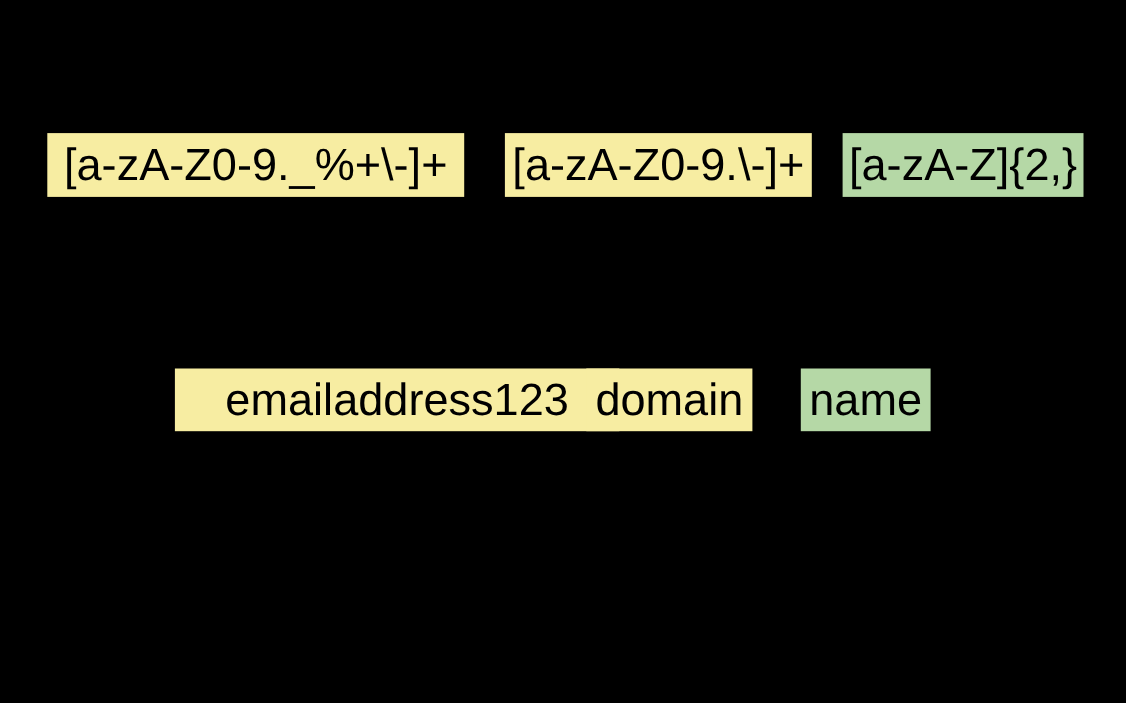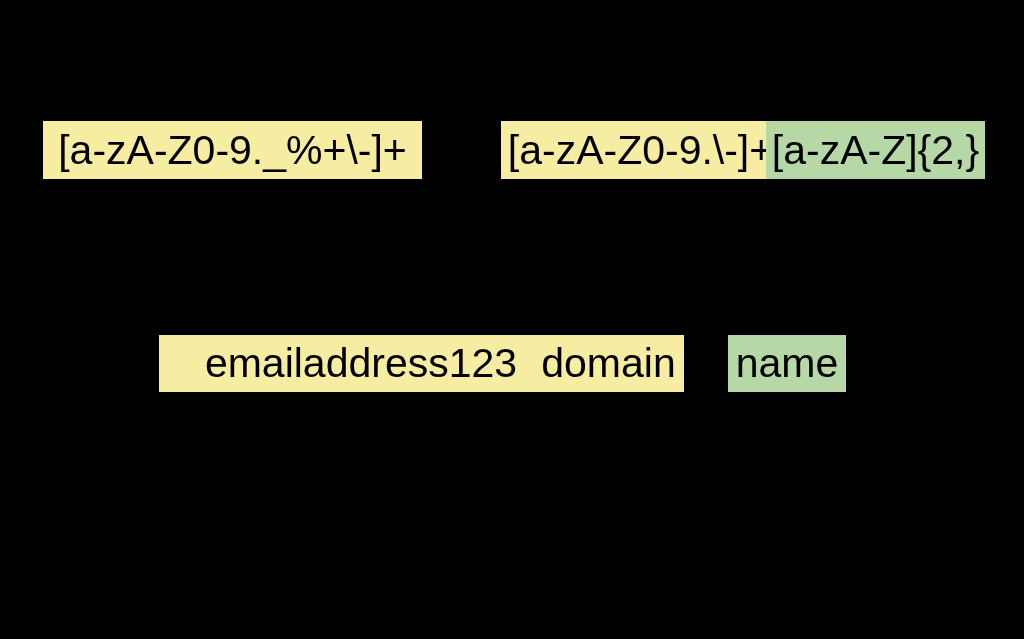--- a/index.html
+++ b/index.html
@@ -25,21 +25,21 @@
     font-size: 41px;
     line-height: 1;
     color: var(--text-color, #000000);
     letter-spacing: 0px;
   }
   .hl-yellow { background: var(--highlight-yellow, #F7EDA2); }
   .hl-green  { background: var(--highlight-green,  #B5D8A6); }
 
   
   .pos-r1s1 { left: 43px;  top: 121px; width: 379px; height: 58px; }
-  .pos-r1s2 { left: 459px; top: 121px; width: 279px; height: 58px; margin-left: 42px; }
+  .pos-r1s2 { left: 459px; top: 121px; width: 279px; height: 58px; }
   .pos-r1s3 { left: 766px; top: 121px; width: 219px; height: 58px; }
 
   
   .pos-r2s1 { left: 159px; top: 335px; width: 404px; height: 57px; }
   .pos-r2s2 { left: 533px; top: 335px; width: 151px; height: 57px; }
   .pos-r2s3 { left: 692px; top: 335px; width: 118px; height: 57px; margin-left: 36px; }
 </style>
 </head>
 <body>
 

